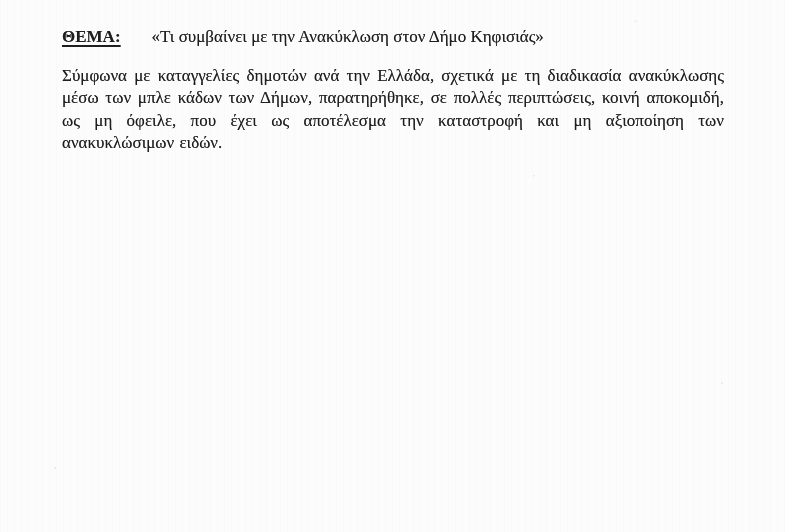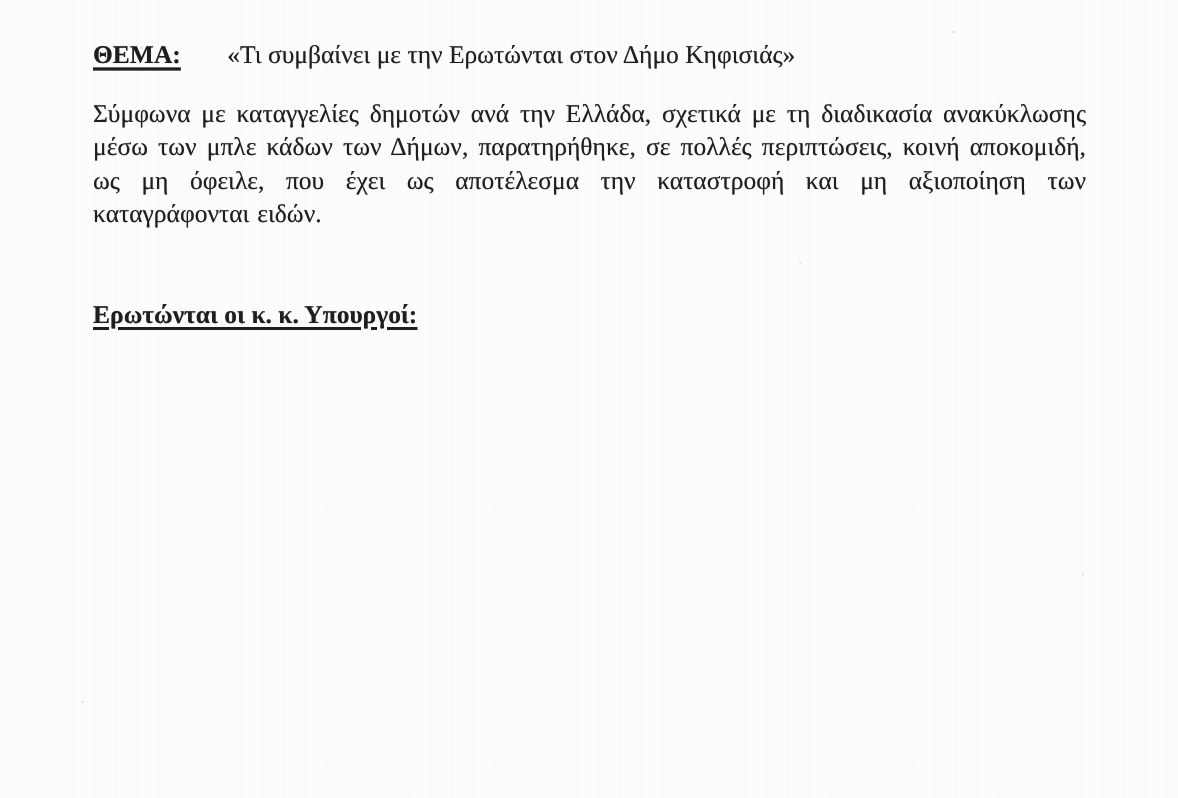--- a/index.html
+++ b/index.html
@@ -85,25 +85,24 @@
     margin-right: 0.3em;
   }
 </style>
 </head>
 <body>
 
 <div class="page">
 
   <p class="subject-line">
     <span class="subject-label">ΘΕΜΑ:</span>
-    <span class="subject-text">«Τι συμβαίνει με την Ερωτώνται στον Δήμο Κηφισιάς»</span>
+    <span class="subject-text">«Τι συμβαίνει με την Ανακύκλωση στον Δήμο Κηφισιάς»</span>
   </p>
 
 
-  <p class="body-paragraph">Σύμφωνα με καταγγελίες δημοτών ανά την Ελλάδα, σχετικά με τη διαδικασία ανακύκλωσης μέσω των μπλε κάδων των Δήμων, παρατηρήθηκε, σε πολλές περιπτώσεις, κοινή αποκομιδή, ως μη όφειλε, που έχει ως αποτέλεσμα την καταστροφή και μη αξιοποίηση των καταγράφονται ειδών.</p>
+  <p class="body-paragraph">Σύμφωνα με καταγγελίες δημοτών ανά την Ελλάδα, σχετικά με τη διαδικασία ανακύκλωσης μέσω των μπλε κάδων των Δήμων, παρατηρήθηκε, σε πολλές περιπτώσεις, κοινή αποκομιδή, ως μη όφειλε, που έχει ως αποτέλεσμα την καταστροφή και μη αξιοποίηση των ανακυκλώσιμων ειδών.</p>
 
 
-  <p class="questions-heading">Ερωτώνται οι κ. κ. Υπουργοί:</p>
 
 
 
 
 </div>
 
 </body></html>

